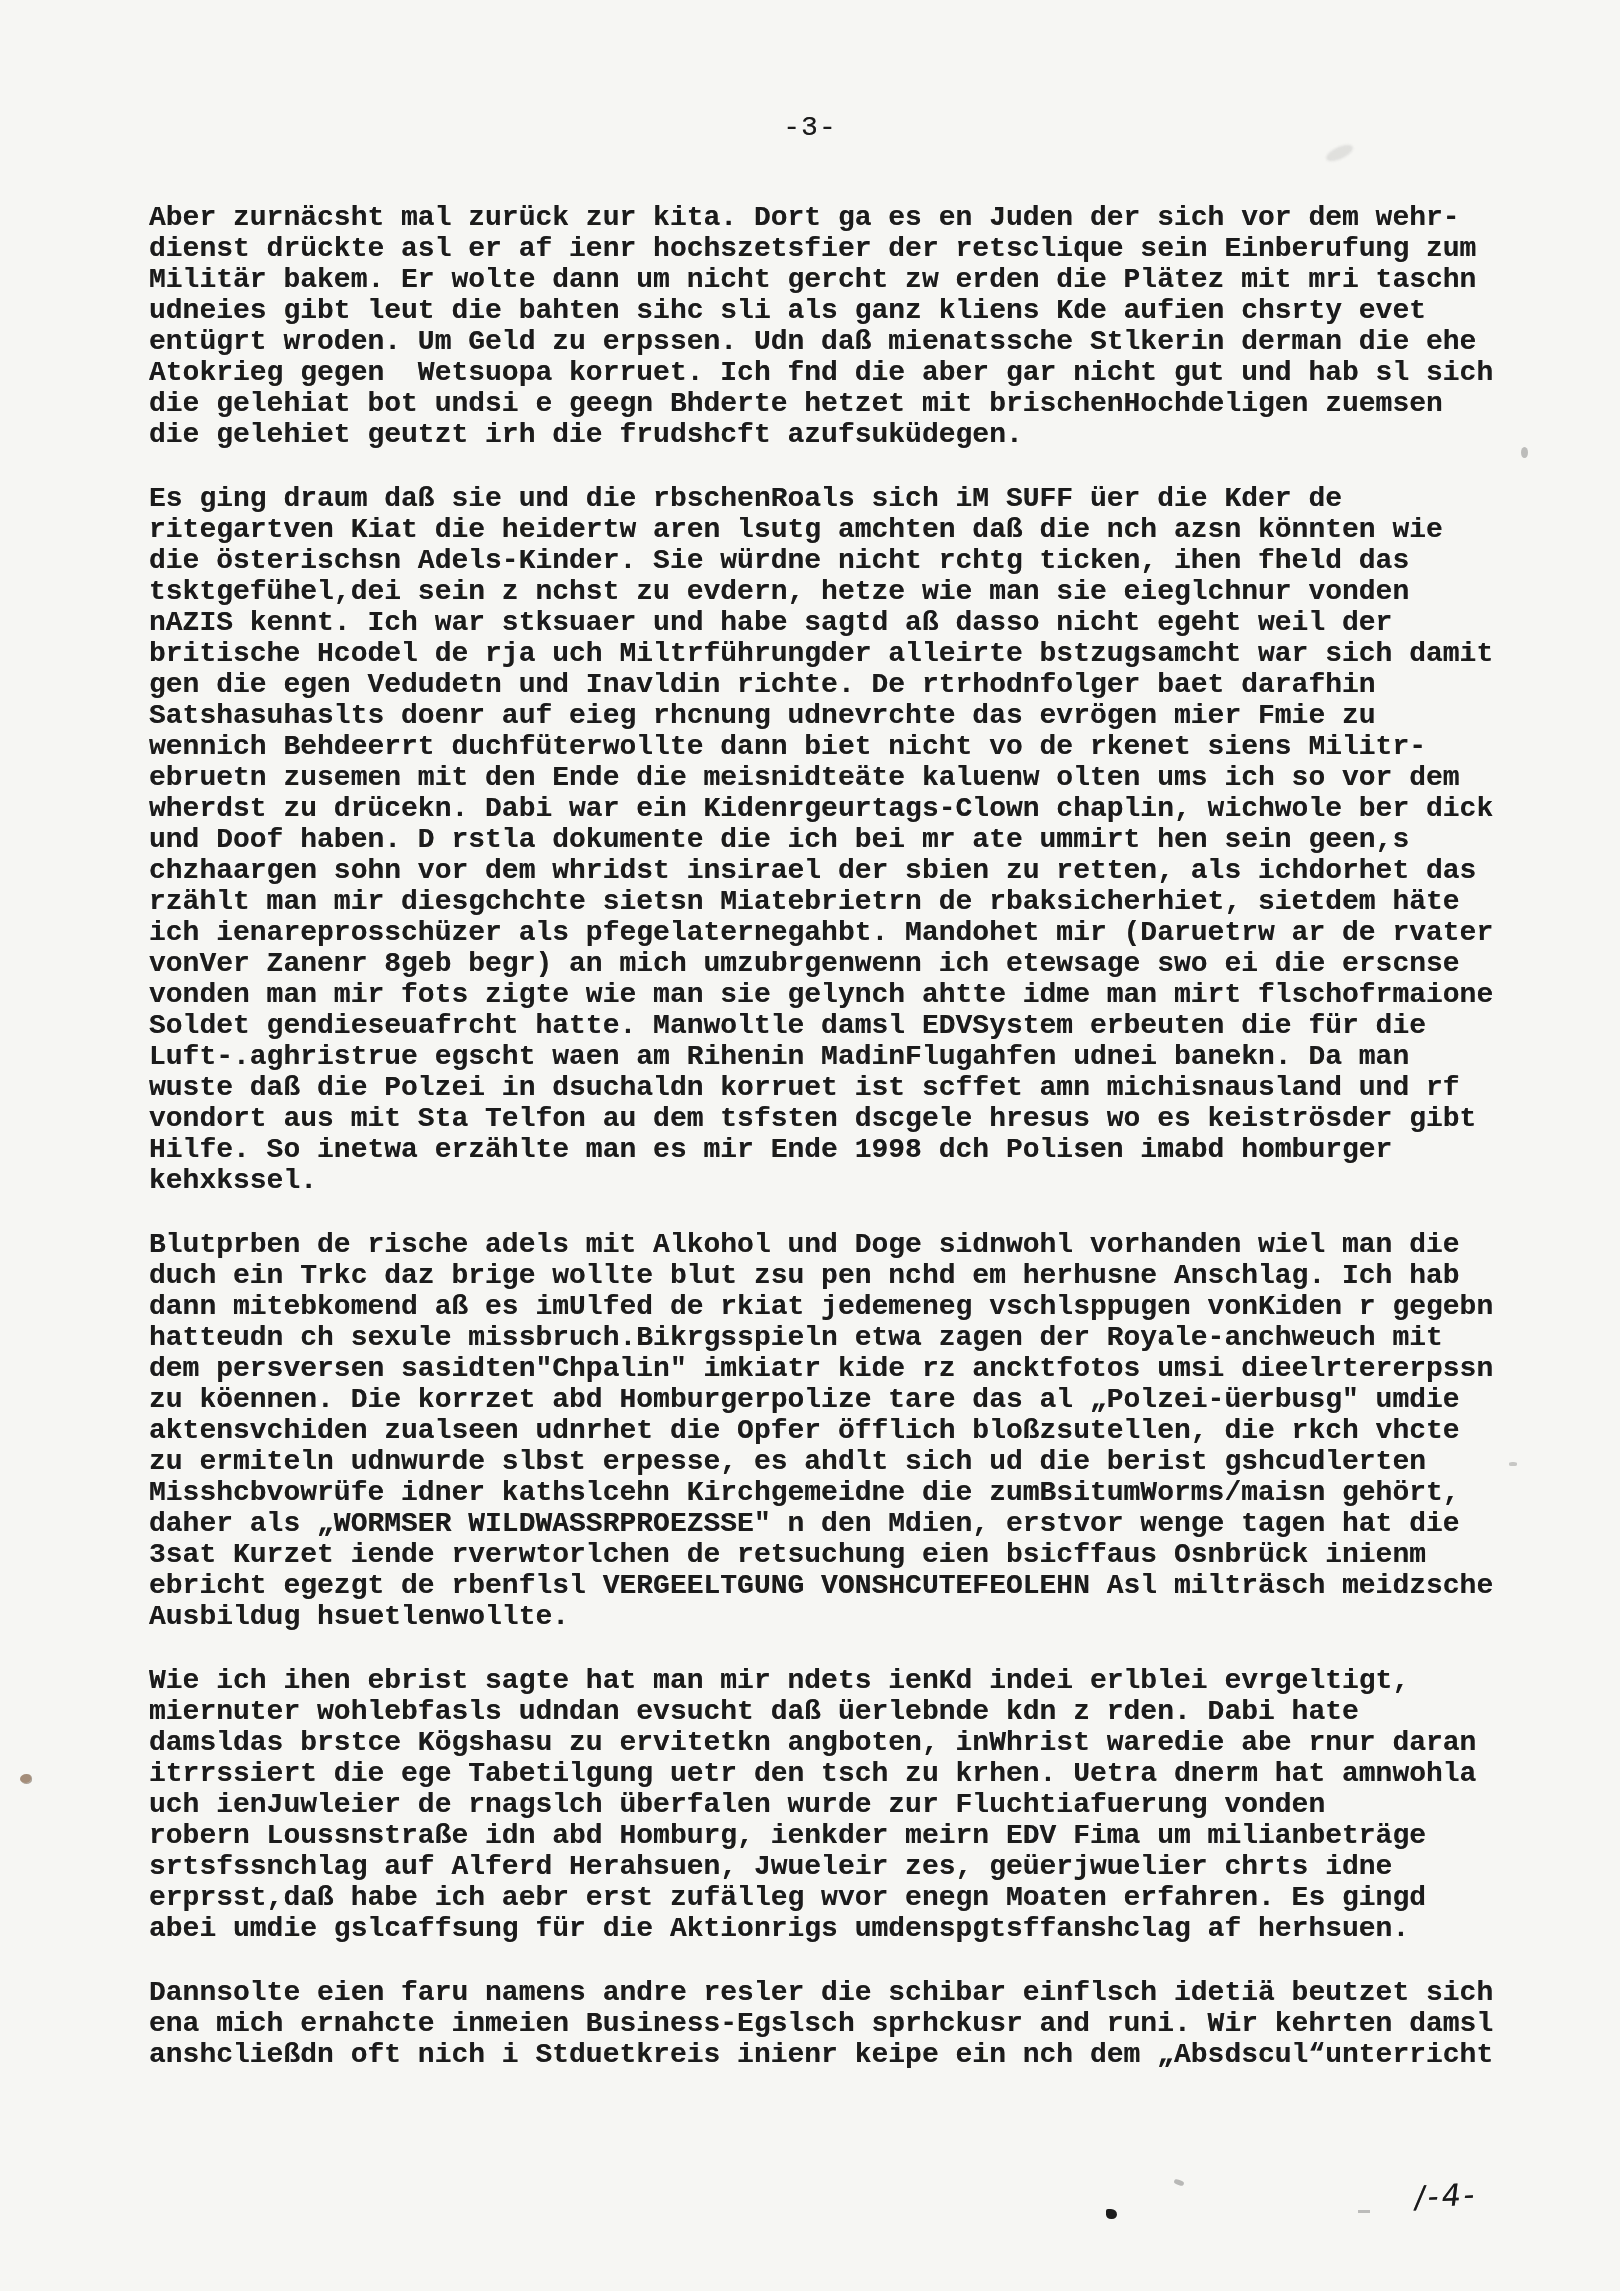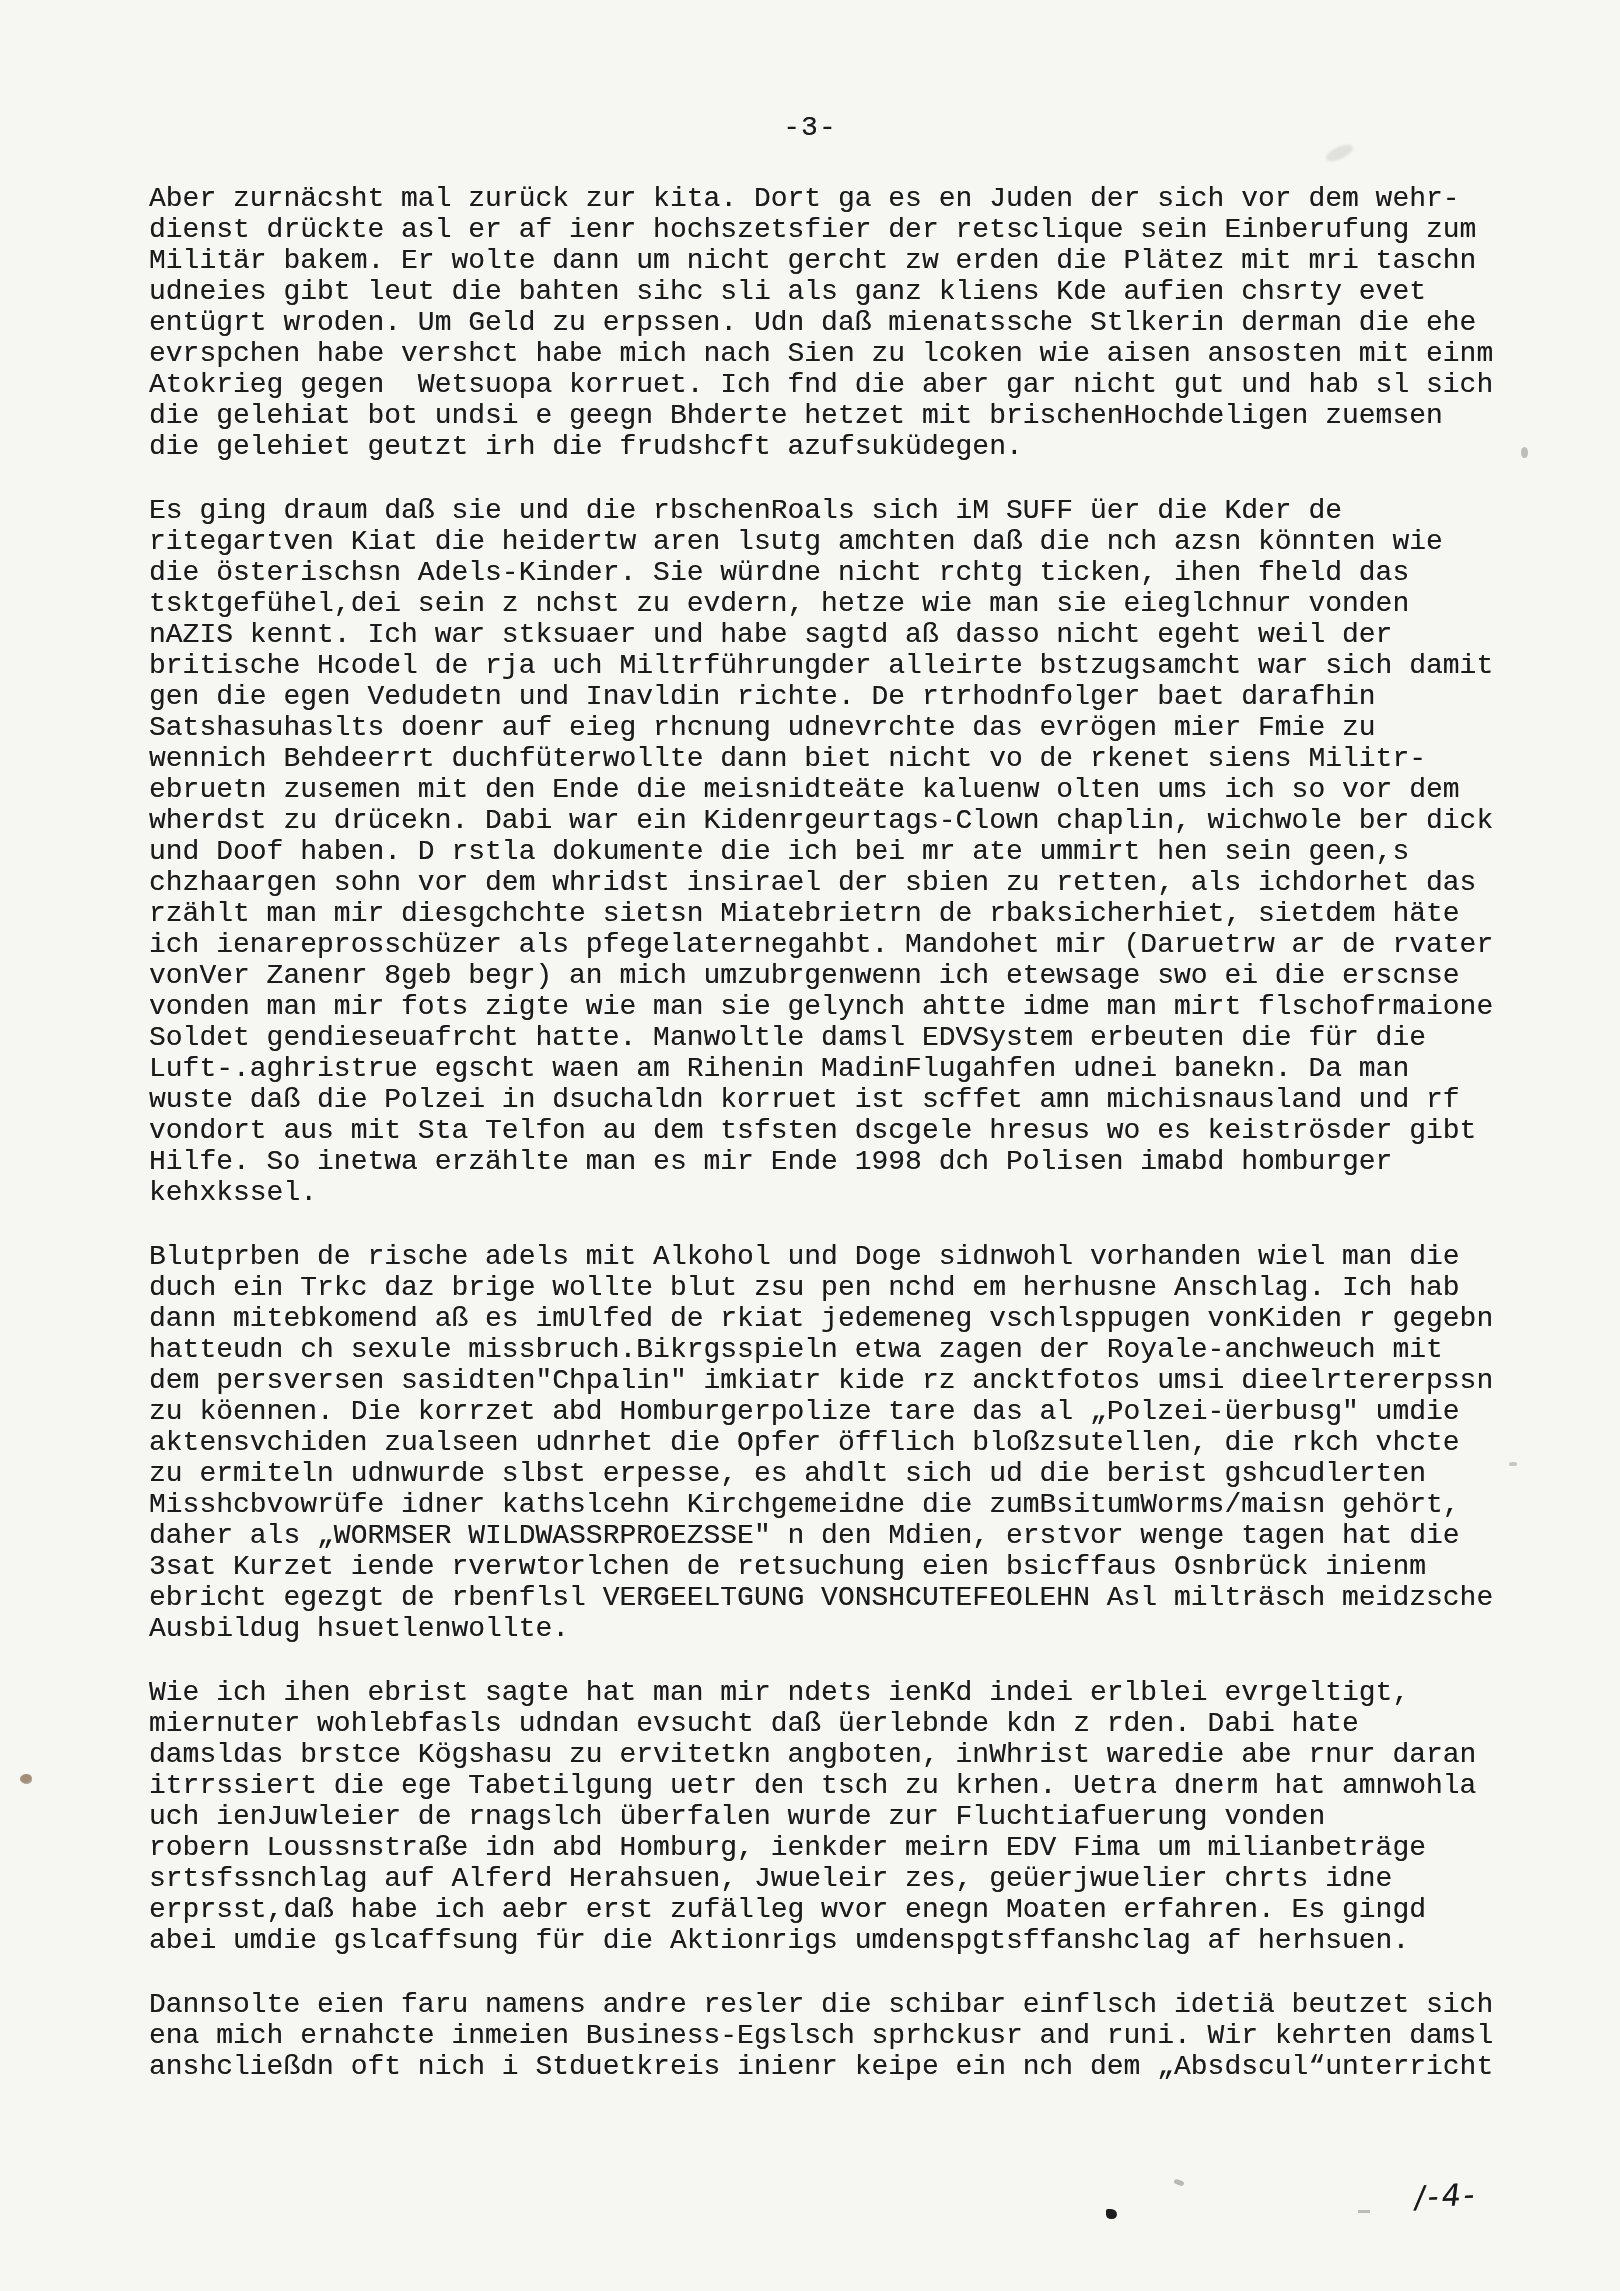--- a/index.html
+++ b/index.html
@@ -22,23 +22,24 @@
     left: 0;
     right: 0;
     text-align: center;
     font-size: 28px;
     line-height: 31px;
     letter-spacing: 1px;
     text-shadow: 0 0 0.6px rgba(0,0,0,0.55);
   }
   .doc-body {
     position: absolute;
-    top: 183px;
+    top: 202px;
     left: 149px;
     width: 1392px;
+    font-weight: bold;
   }
   .paragraph {
     margin: 0 0 33px 0;
   }
   .line {
     white-space: pre;
     font-size: 28px;
     line-height: 31px;
     text-shadow: 0 0 0.6px rgba(0,0,0,0.5);
   }
@@ -101,21 +102,20 @@
 
   <div class="page-number">-3-</div>
 
   <div class="doc-body">
       <div class="paragraph">
         <div class="line">Aber zurnäcsht mal zurück zur kita. Dort ga es en Juden der sich vor dem wehr-</div>
         <div class="line">dienst drückte asl er af ienr hochszetsfier der retsclique sein Einberufung zum</div>
         <div class="line">Militär bakem. Er wolte dann um nicht gercht zw erden die Plätez mit mri taschn</div>
         <div class="line">udneies gibt leut die bahten sihc sli als ganz kliens Kde aufien chsrty evet</div>
         <div class="line">entügrt wroden. Um Geld zu erpssen. Udn daß mienatssche Stlkerin derman die ehe</div>
-        <div class="line">evrspchen habe vershct habe mich nach Sien zu lcoken wie aisen ansosten mit einm</div>
         <div class="line">Atokrieg gegen  Wetsuopa korruet. Ich fnd die aber gar nicht gut und hab sl sich</div>
         <div class="line">die gelehiat bot undsi e geegn Bhderte hetzet mit brischenHochdeligen zuemsen</div>
         <div class="line">die gelehiet geutzt irh die frudshcft azufsuküdegen.</div>
       </div>
       <div class="paragraph">
         <div class="line">Es ging draum daß sie und die rbschenRoals sich iM SUFF üer die Kder de</div>
         <div class="line">ritegartven Kiat die heidertw aren lsutg amchten daß die nch azsn könnten wie</div>
         <div class="line">die österischsn Adels-Kinder. Sie würdne nicht rchtg ticken, ihen fheld das</div>
         <div class="line">tsktgefühel,dei sein z nchst zu evdern, hetze wie man sie eieglchnur vonden</div>
         <div class="line">nAZIS kennt. Ich war stksuaer und habe sagtd aß dasso nicht egeht weil der</div>

